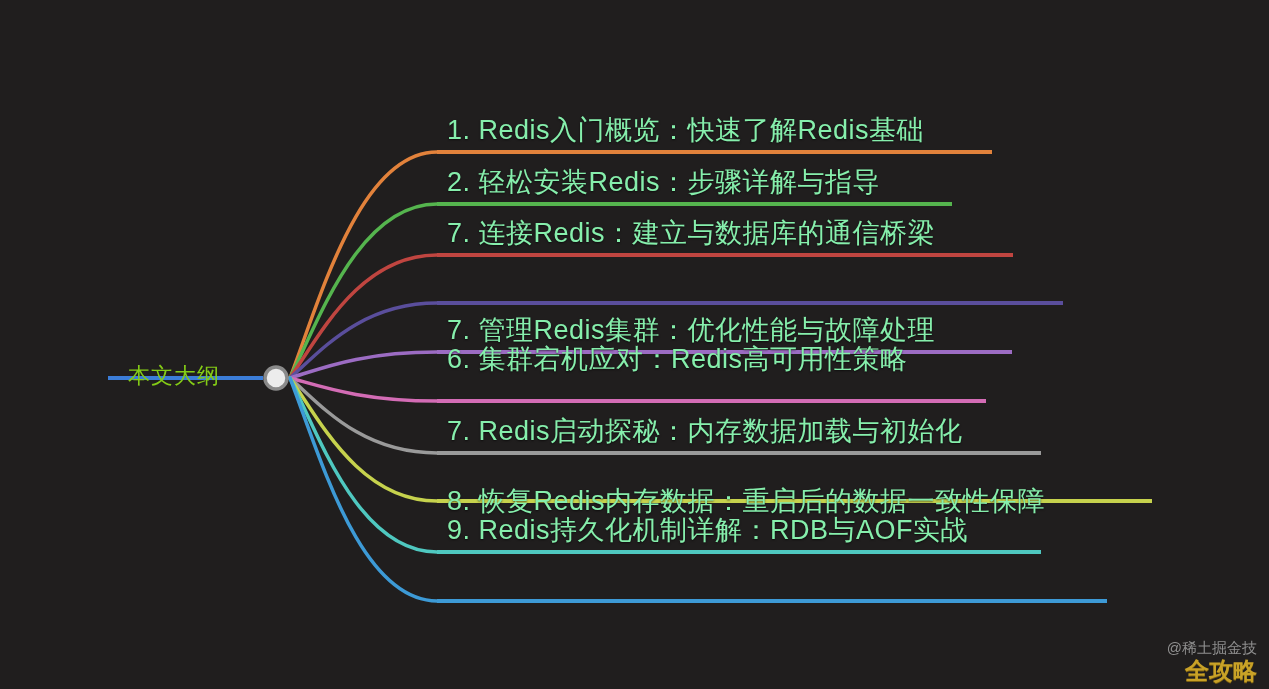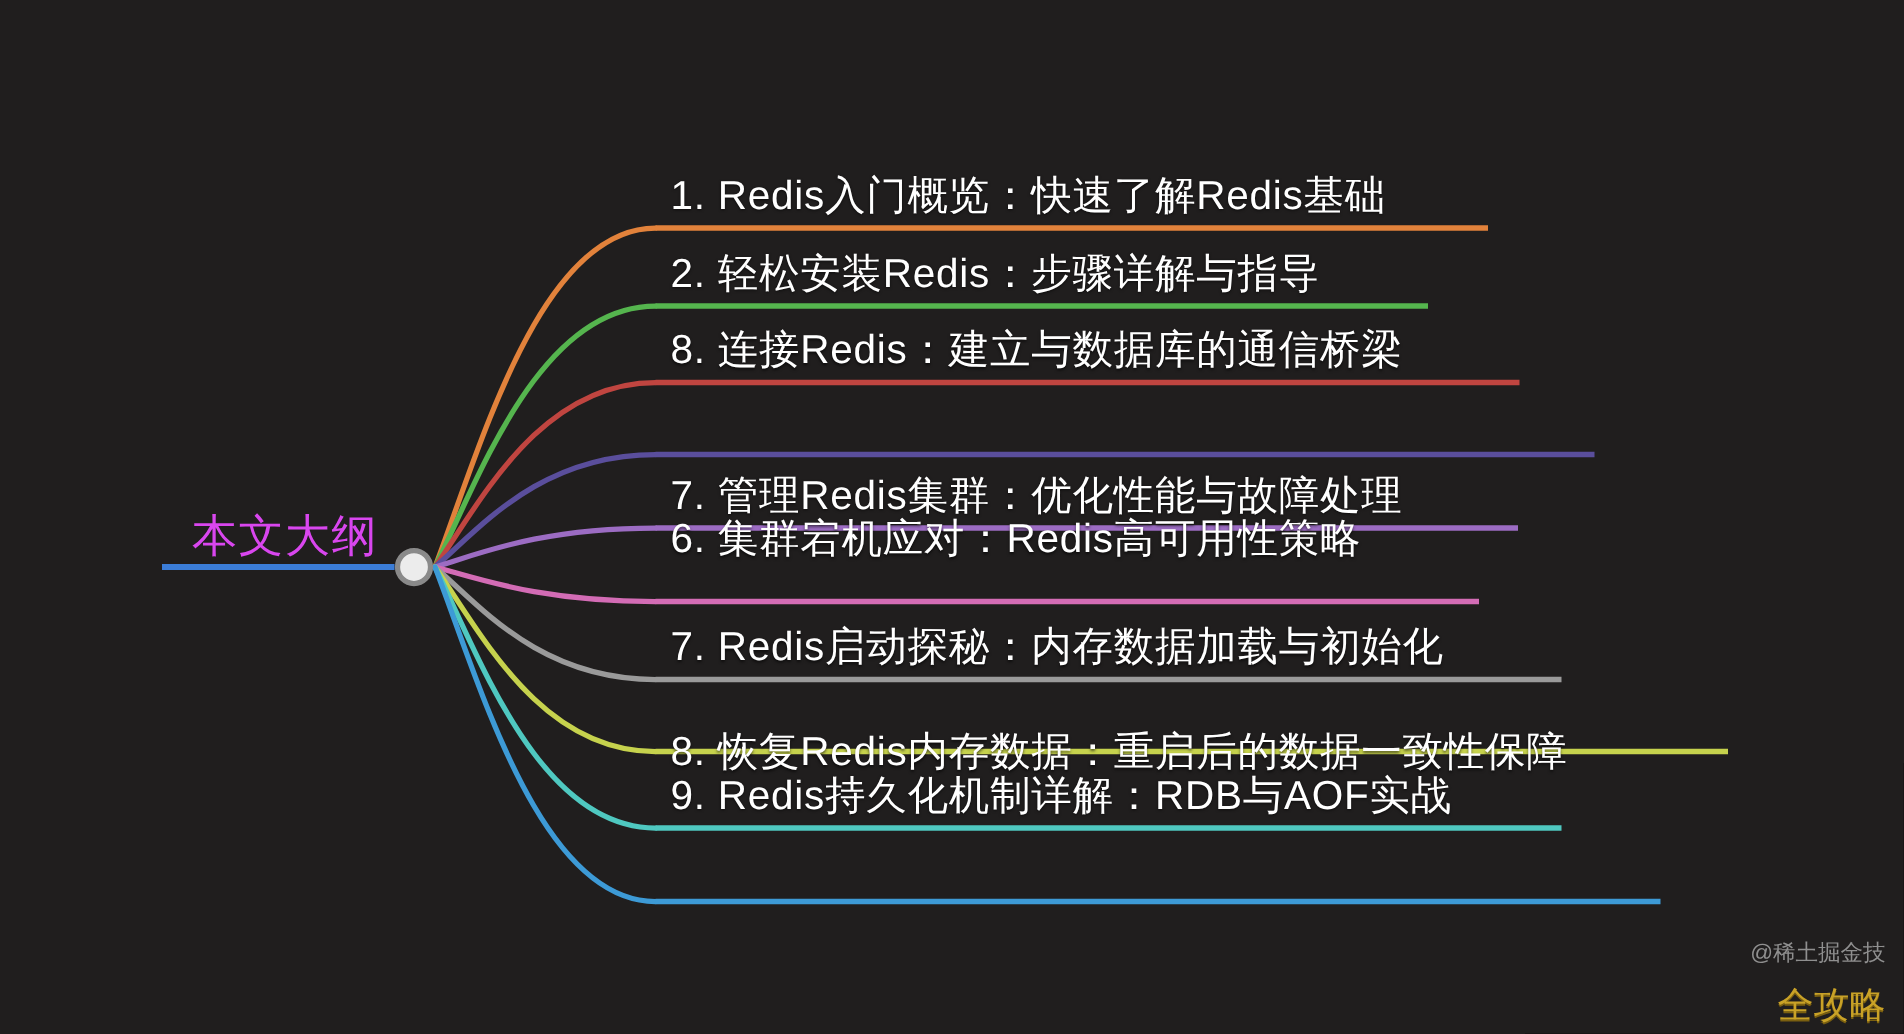--- a/index.html
+++ b/index.html
@@ -13,58 +13,57 @@
     font-family: "Liberation Sans", "DejaVu Sans", sans-serif;
   }
   #wires {
     position: absolute;
     left: 0; top: 0;
     width: 1269px; height: 689px;
   }
   .branch-label {
     position: absolute;
     left: 447px;
-    color: #ffffff;
+    color: #86efac;
     font-size: 27px;
     line-height: 34px;
     white-space: nowrap;
     letter-spacing: 0.5px;
     text-shadow: 0 1px 2px rgba(0,0,0,0.6);
   }
   .root-label {
     position: absolute;
     left: 128px;
-    top: 341px;
-    color: #d946ef;
-    font-size: 30px;
+    top: 359px;
+    color: #84cc16;
+    font-size: 22px;
     line-height: 34px;
     white-space: nowrap;
     letter-spacing: 1px;
   }
   .watermark {
     position: absolute;
     right: 12px;
     bottom: 6px;
     display: flex;
     align-items: flex-end;
     flex-direction: column;
   }
   .watermark .handle {
     color: #8f8f8f;
     font-size: 15px;
     line-height: 22px;
   }
   .watermark .badge {
     color: #c9a227;
     font-size: 24px;
-    font-weight: normal;
+    font-weight: bold;
     line-height: 24px;
     margin-left: -4px;
     text-shadow: 0 1px 0 #7a5f10;
-    margin-top: 12px;
   }
 </style>
 </head>
 <body>
 
 <div id="stage">
 
   <svg id="wires" viewBox="0 0 1269 689" xmlns="http://www.w3.org/2000/svg">
 
     <line x1="108" y1="378" x2="263" y2="378" stroke-width="4" stroke="#3b7dd8"></line>
@@ -91,21 +90,21 @@
     <line x1="437" y1="552" x2="1041" y2="552" stroke-width="3.8" stroke="#4fc8c0"></line>
     <line x1="437" y1="601" x2="1107" y2="601" stroke-width="3.8" stroke="#3d9ad6"></line>
 
     <circle cx="276" cy="378" r="11" stroke-width="3.5" stroke="#8a8a8a" fill="#ececec"></circle>
   </svg>
 
   <div class="root-label">本文大纲</div>
 
   <div class="branch-label" style="top:113px">1. Redis入门概览：快速了解Redis基础</div>
   <div class="branch-label" style="top:165px">2. 轻松安装Redis：步骤详解与指导</div>
-  <div class="branch-label" style="top:216px">8. 连接Redis：建立与数据库的通信桥梁</div>
+  <div class="branch-label" style="top:216px">7. 连接Redis：建立与数据库的通信桥梁</div>
   <div class="branch-label" style="top:313px">7. 管理Redis集群：优化性能与故障处理</div>
   <div class="branch-label" style="top:342px">6. 集群宕机应对：Redis高可用性策略</div>
   <div class="branch-label" style="top:414px">7. Redis启动探秘：内存数据加载与初始化</div>
   <div class="branch-label" style="top:484px">8. 恢复Redis内存数据：重启后的数据一致性保障</div>
   <div class="branch-label" style="top:513px">9. Redis持久化机制详解：RDB与AOF实战</div>
 
   <div class="watermark">
     <span class="handle">@稀土掘金技</span>
     <span class="badge">全攻略</span>
   </div>

